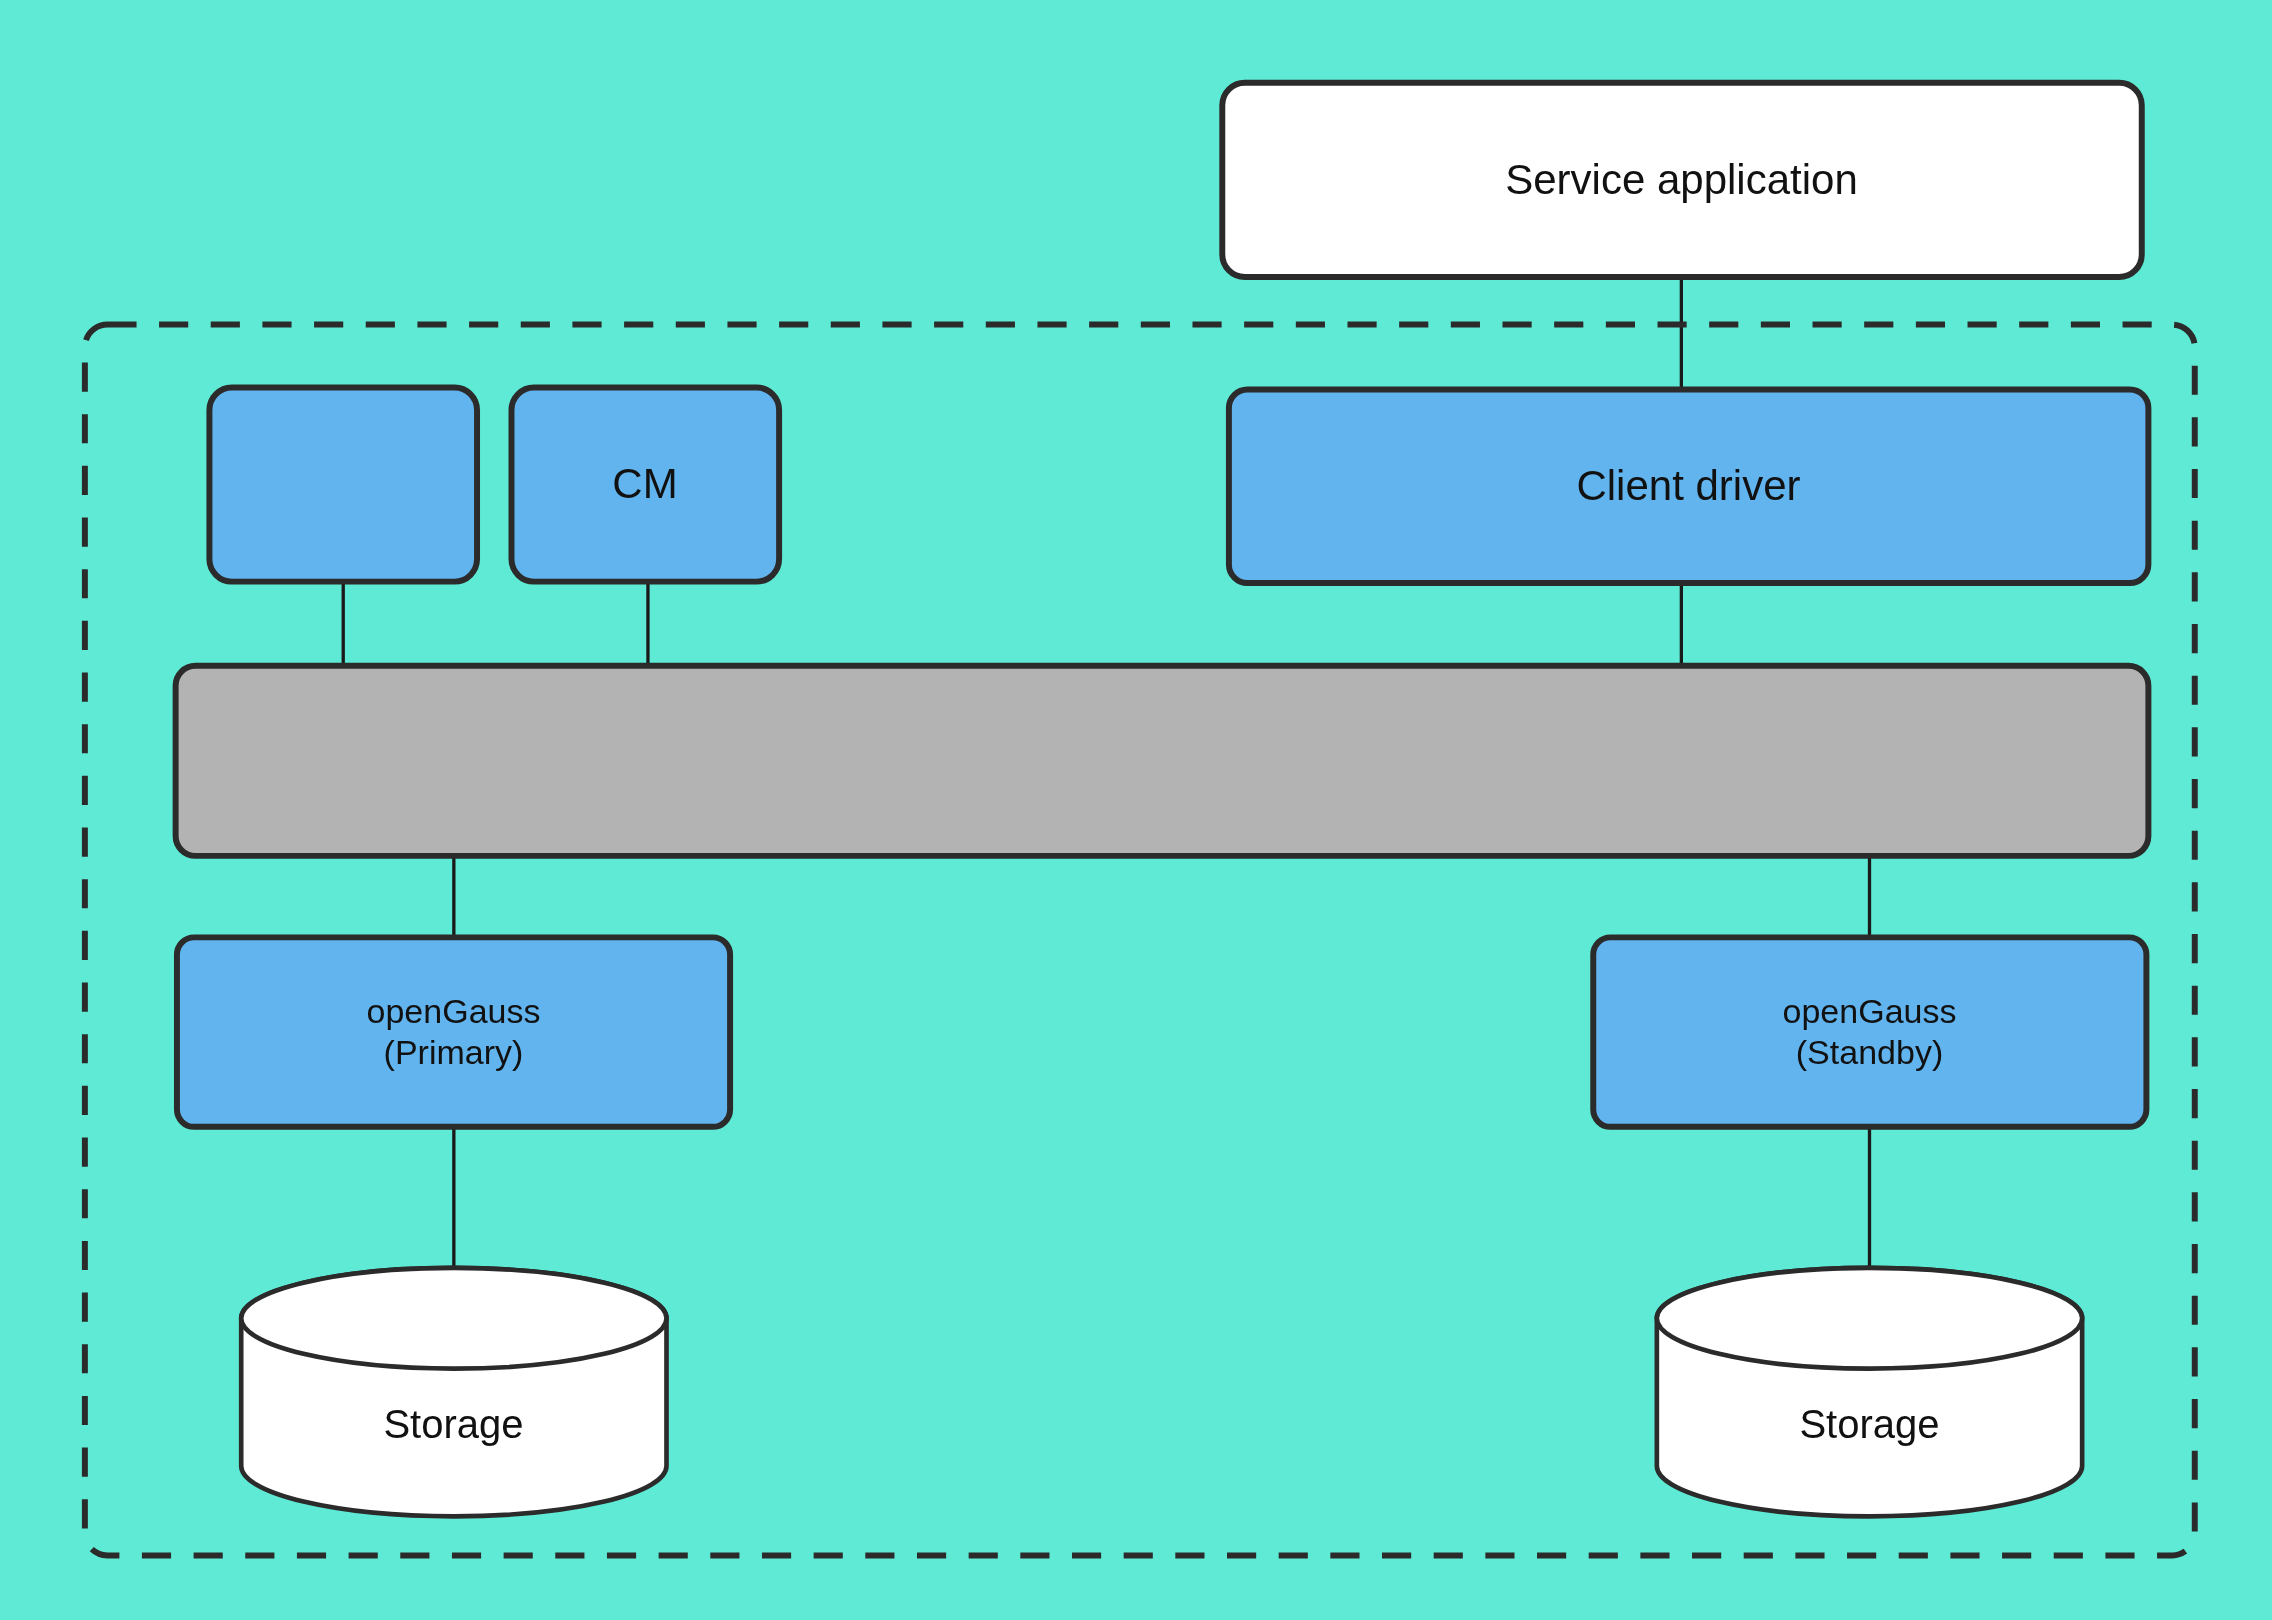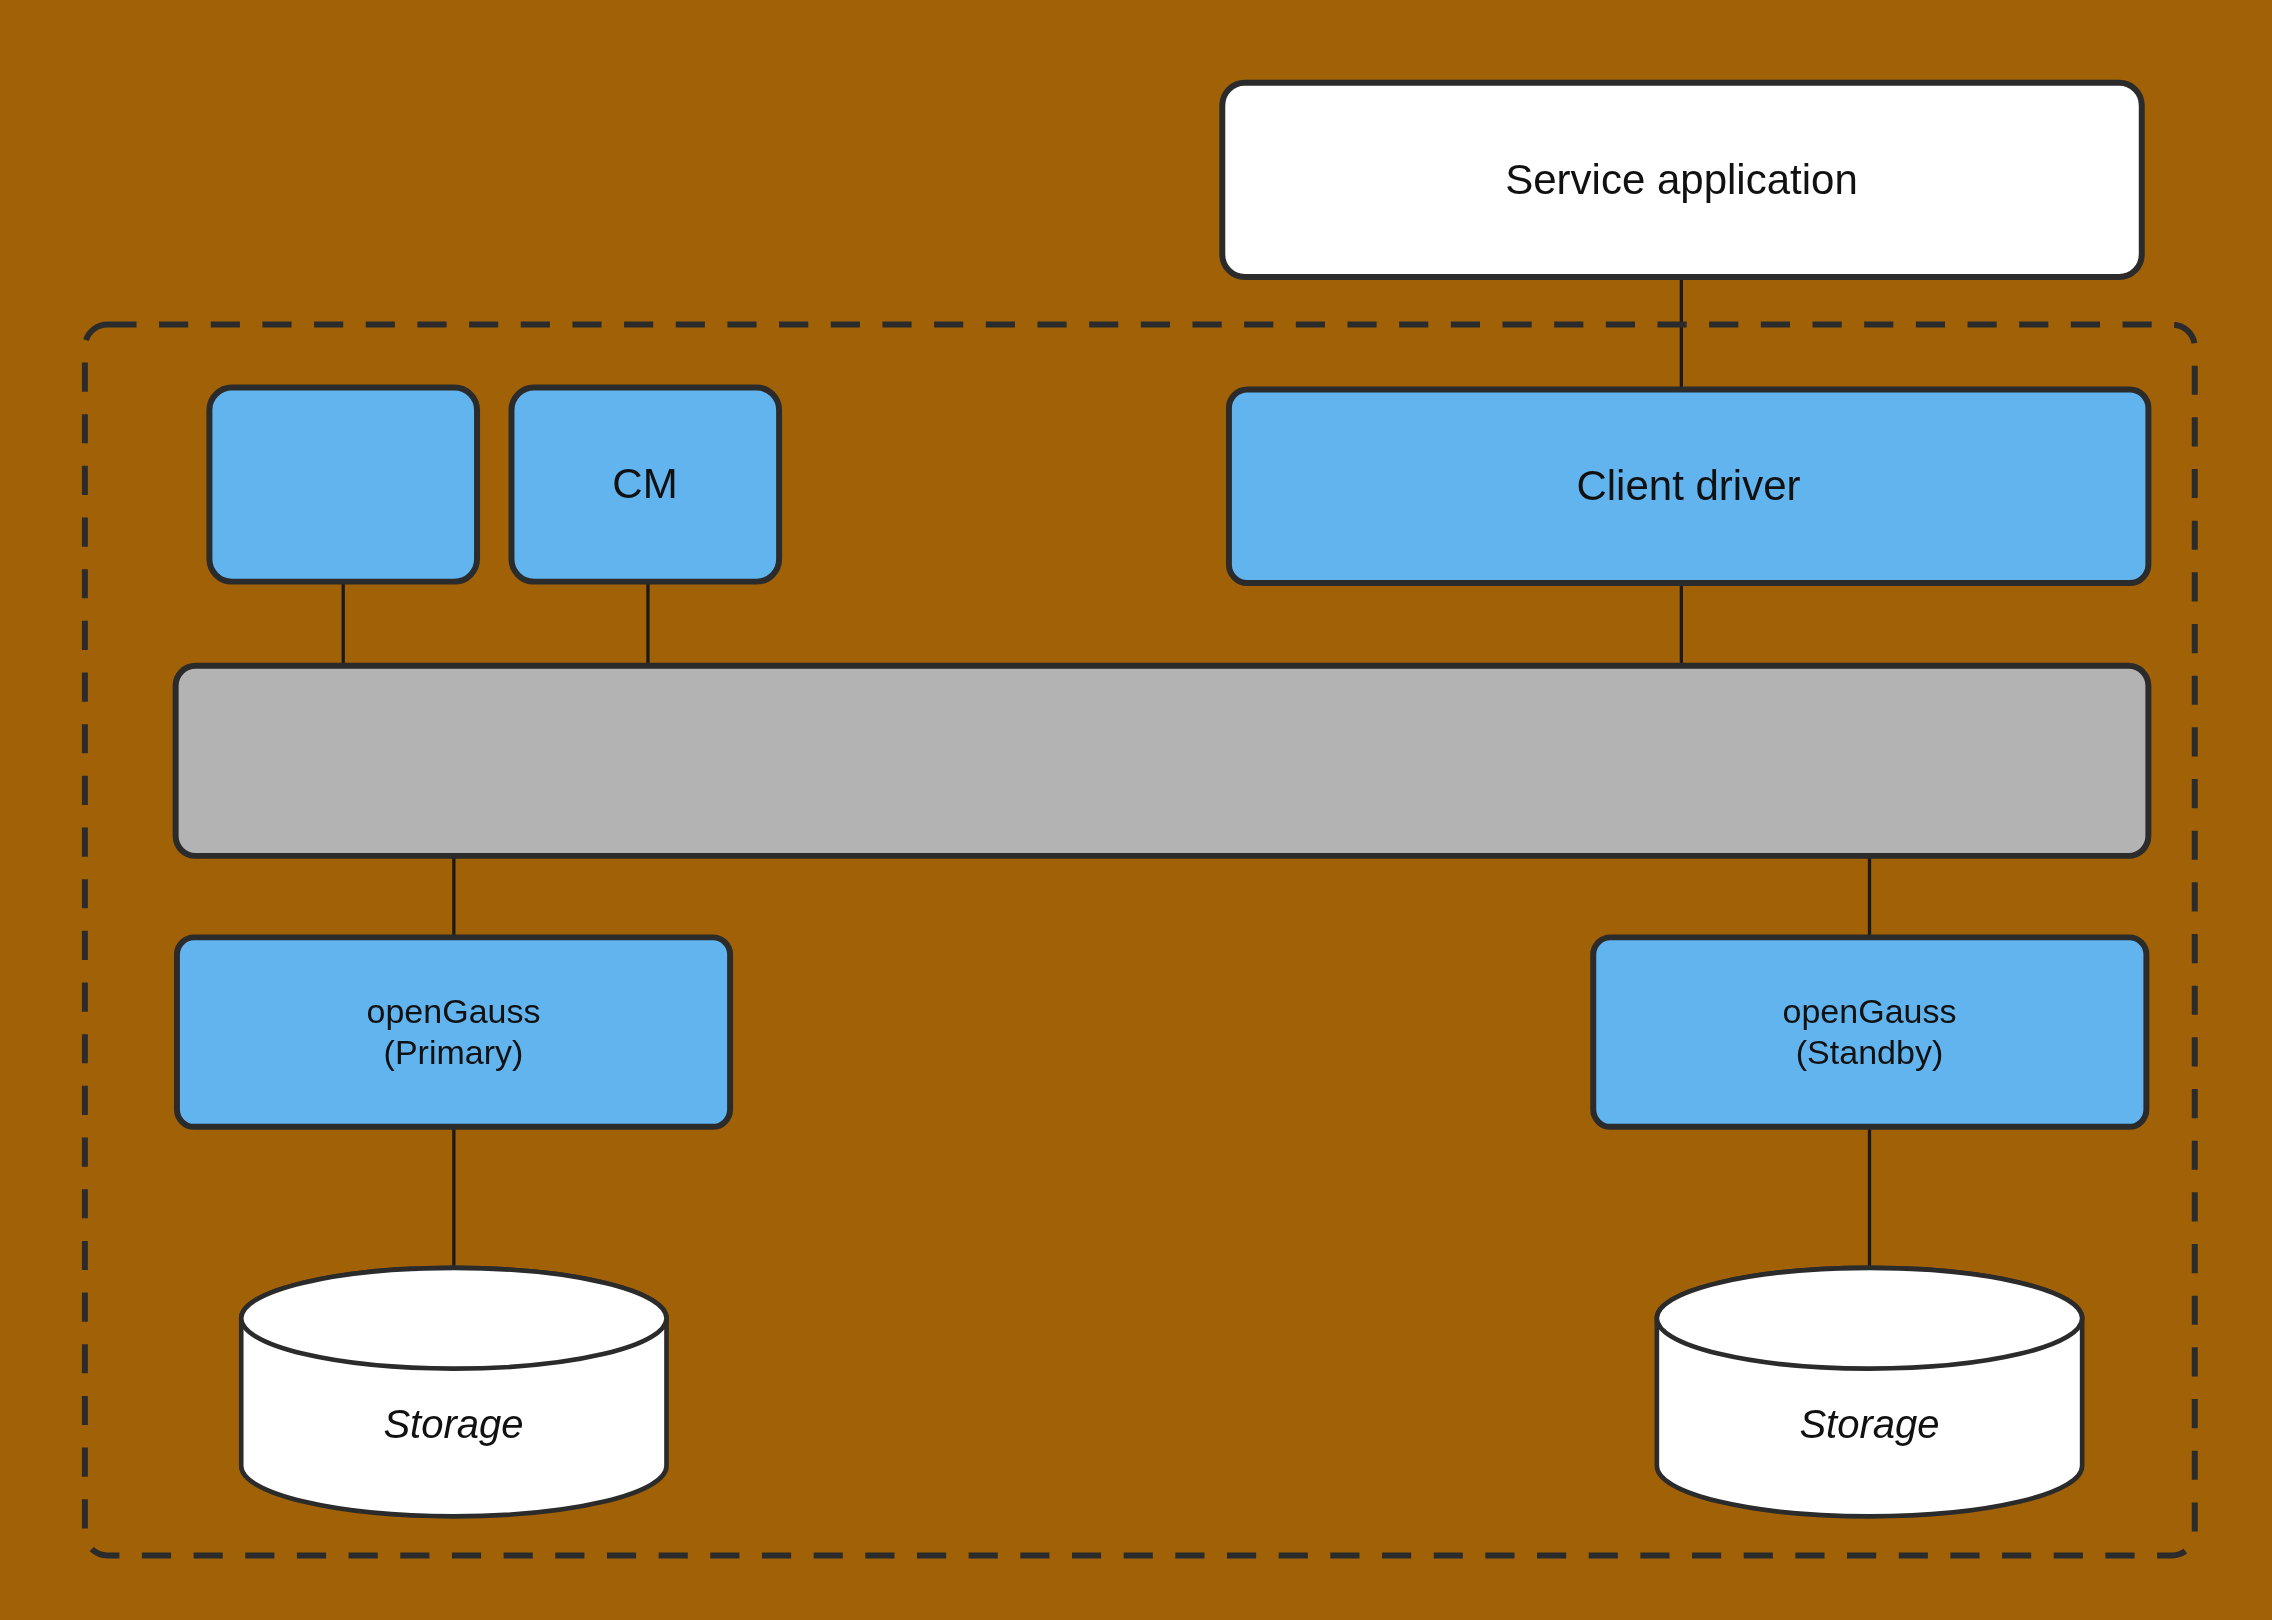--- a/index.html
+++ b/index.html
@@ -8,21 +8,21 @@
     padding: 0;
     background: #ffffff;
   }
   body {
     font-family: "Liberation Sans", sans-serif;
   }
   #canvas {
     position: relative;
     width: 2273px;
     height: 1621px;
-    background: #a16207;
+    background: #5eead4;
     overflow: hidden;
   }
   #diagram-svg {
     position: absolute;
     left: 0;
     top: 0;
     width: 2273px;
     height: 1621px;
   }
   .node-label {
@@ -32,21 +32,21 @@
     justify-content: center;
     text-align: center;
     color: #111111;
     font-family: "Liberation Sans", sans-serif;
     line-height: 1.18;
     white-space: pre-line;
     pointer-events: none;
   }
   .lbl-xl { font-size: 42px; }
   .lbl-lg { font-size: 34px; }
-  .lbl-md { font-size: 40px; font-style: italic; }
+  .lbl-md { font-size: 40px; }
 </style>
 </head>
 <body>
 
 <div id="canvas">
 
   <svg id="diagram-svg" viewBox="0 0 3431 2447" xmlns="http://www.w3.org/2000/svg">
 
     <g stroke="#1a1a1a" stroke-width="5" fill="none">
       <line x1="2538" y1="418" x2="2538" y2="592"></line>

